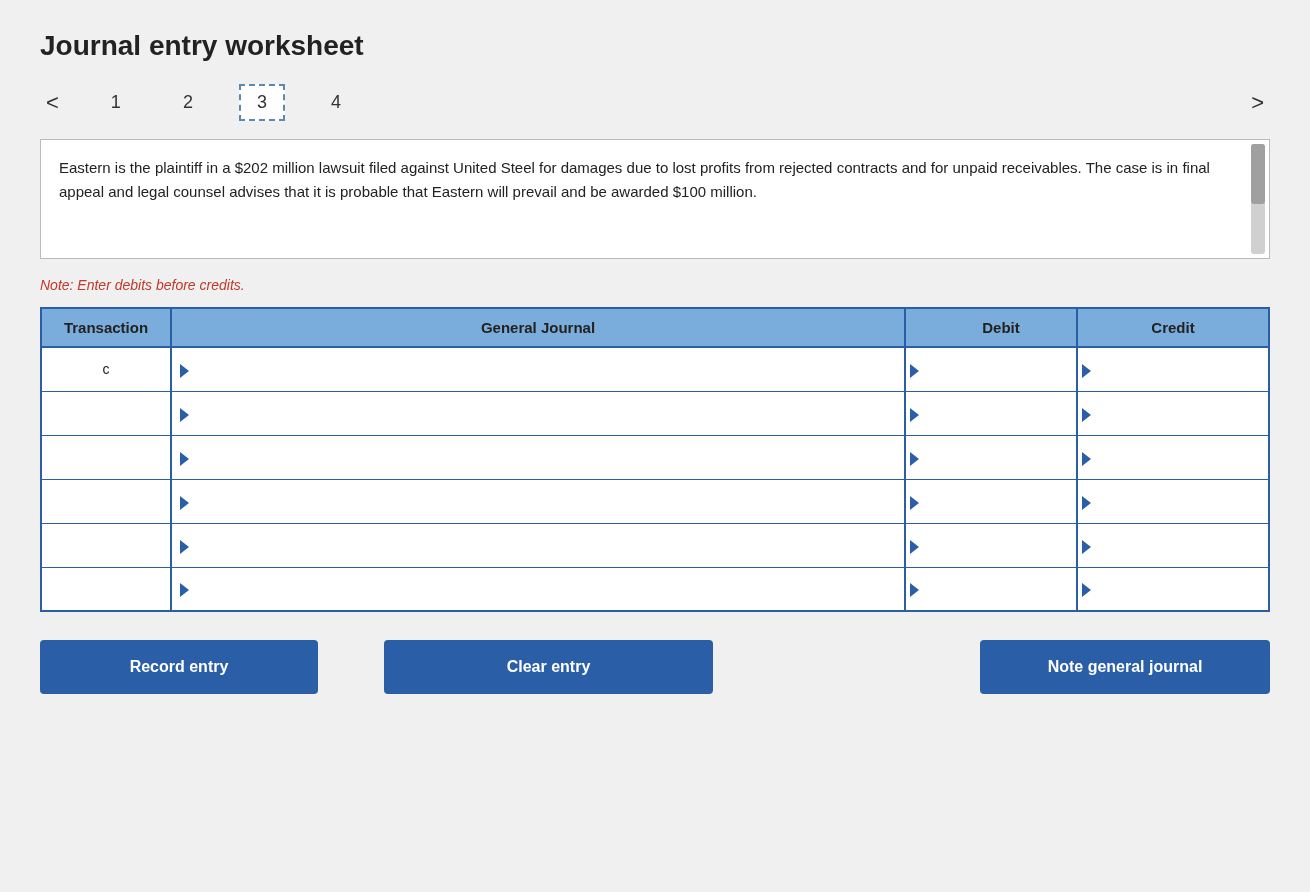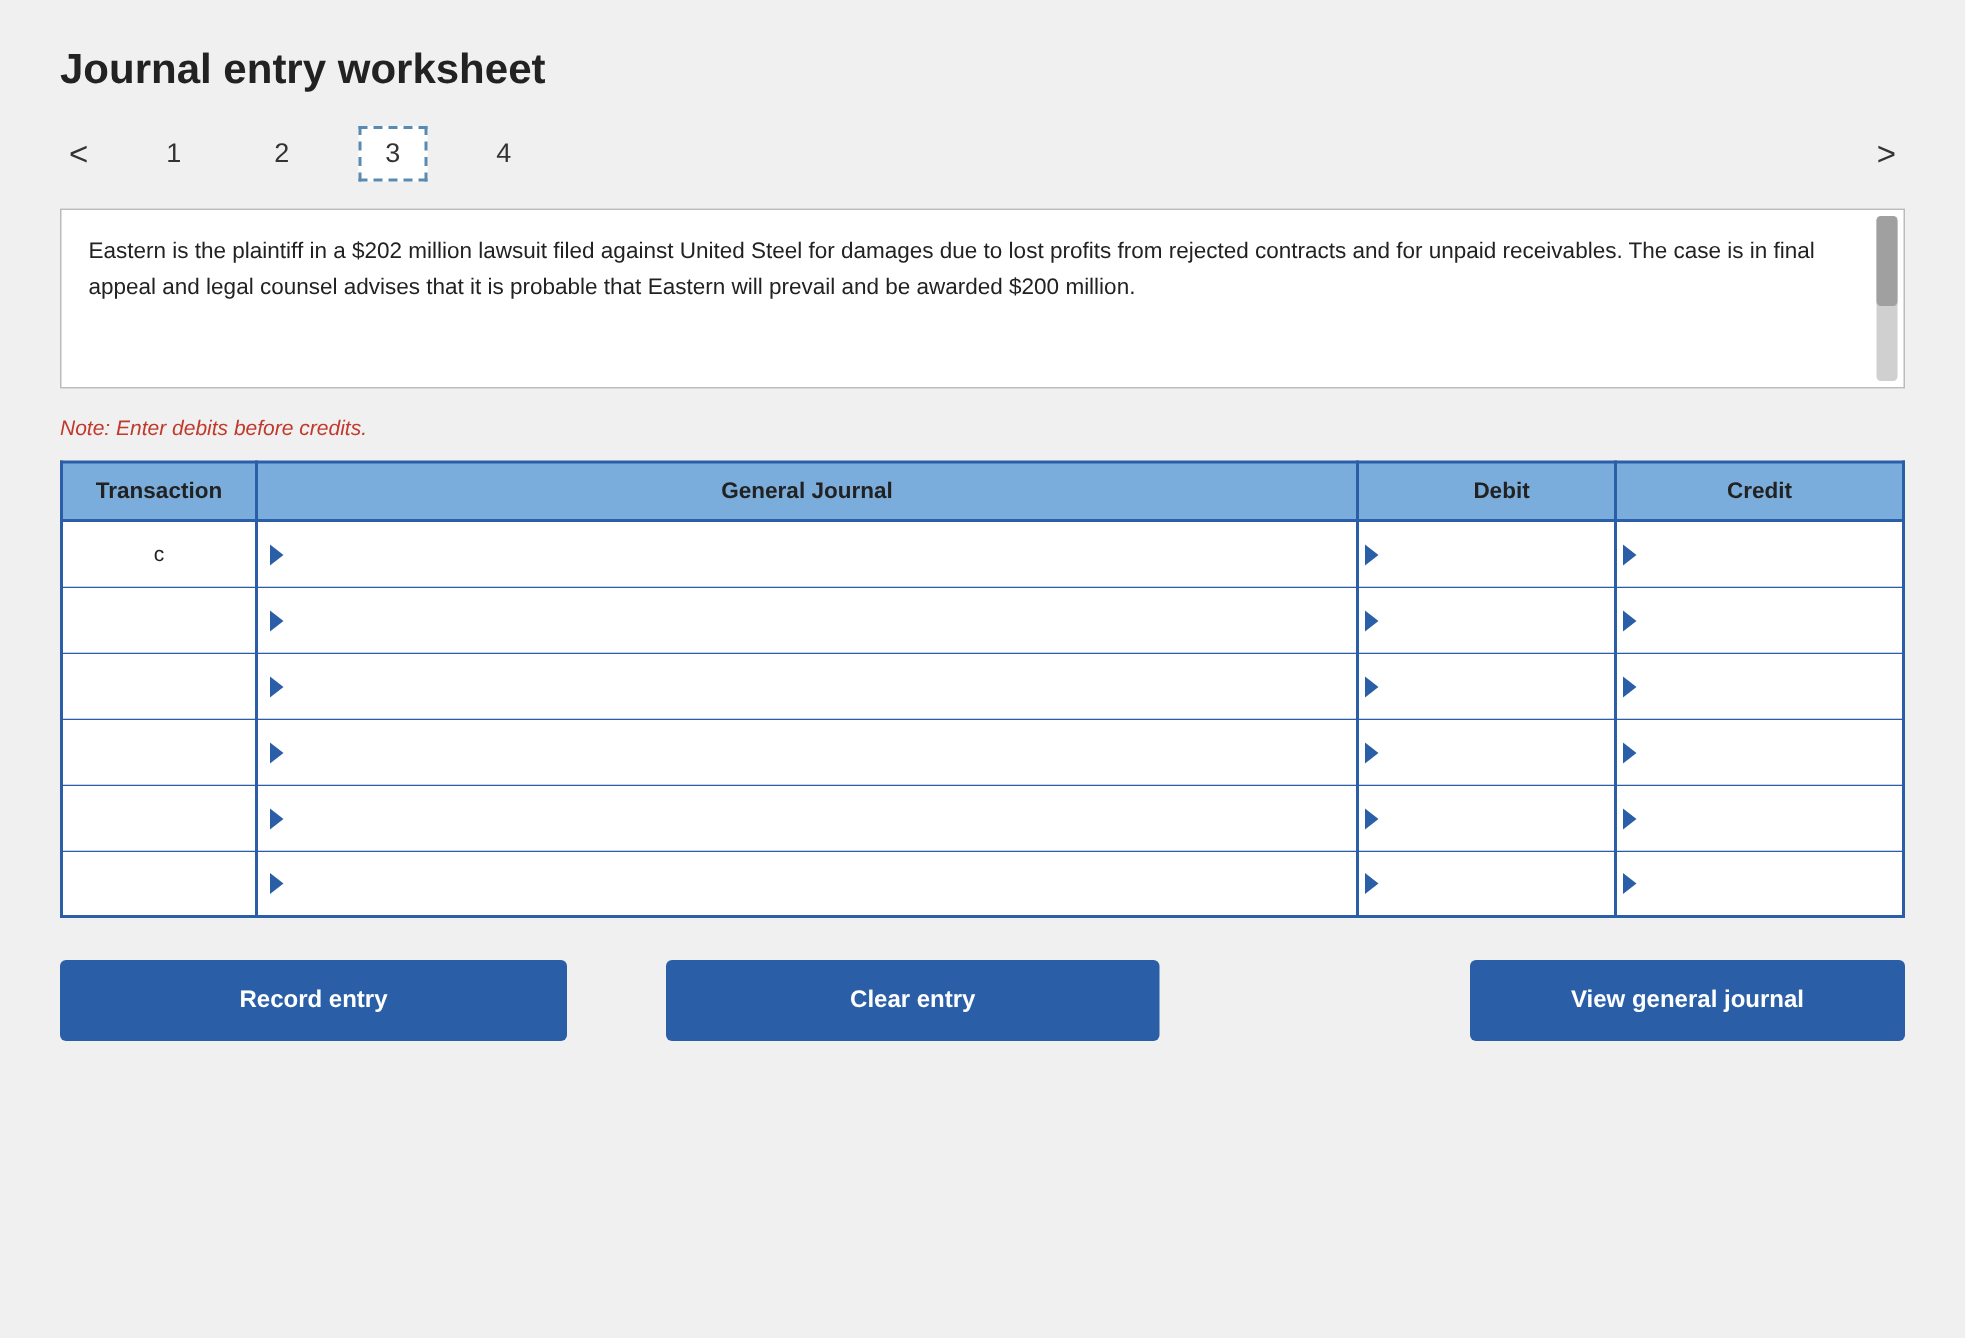--- a/index.html
+++ b/index.html
@@ -137,21 +137,21 @@
       color: #fff;
       border: none;
       border-radius: 4px;
       font-size: 16px;
       font-weight: bold;
       padding: 18px 0;
       cursor: pointer;
       text-align: center;
     }
     .btn-record {
-      width: 338px;
+      width: 278px;
     }
     .btn-clear {
       width: 329px;
       margin-left: 66px;
     }
     .btn-view {
       width: 290px;
       margin-left: auto;
     }
   </style>
@@ -164,21 +164,21 @@
   <div class="tab-nav">
     <span class="nav-arrow">&lt;</span>
     <span class="tab-item">1</span>
     <span class="tab-item">2</span>
     <span class="tab-item active">3</span>
     <span class="tab-item">4</span>
     <span class="nav-arrow" style="margin-left:auto;">&gt;</span>
   </div>
 
   <div class="description-box">
-    <span>Eastern is the plaintiff in a $202 million lawsuit filed against United Steel for damages due to lost profits from rejected contracts and for unpaid receivables. The case is in final appeal and legal counsel advises that it is probable that Eastern will prevail and be awarded $200 million.</span>
+    <span>Eastern is the plaintiff in a $202 million lawsuit filed against United Steel for damages due to lost profits from rejected contracts and for unpaid receivables. The case is in final appeal and legal counsel advises that it is probable that Eastern will prevail and be awarded $100 million.</span>
     <div class="scrollbar">
       <div class="scrollbar-thumb"></div>
     </div>
   </div>
 
   <div class="note-text">Note: Enter debits before credits.</div>
 
   <table class="journal-table">
     <thead>
       <tr>
@@ -268,15 +268,15 @@
         <td class="credit-col">
           <span class="tri-indicator"></span>
         </td>
       </tr>
     </tbody>
   </table>
 
   <div class="bottom-buttons">
     <button class="btn btn-record">Record entry</button>
     <button class="btn btn-clear">Clear entry</button>
-    <button class="btn btn-view">View general journal</button>
+    <button class="btn btn-view">Note general journal</button>
   </div>
 </div>
 
 </body></html>

